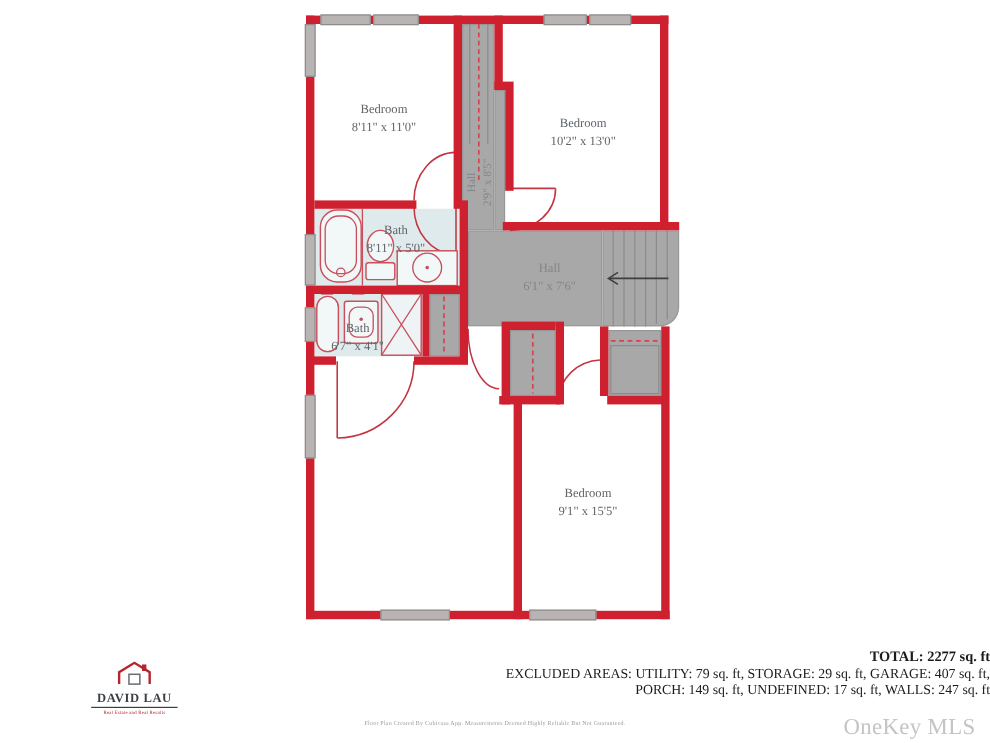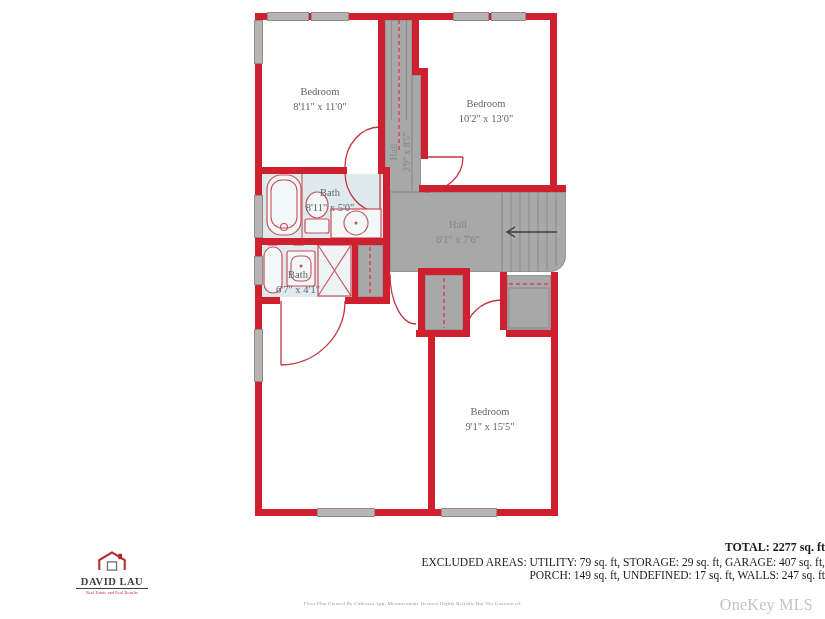--- a/index.html
+++ b/index.html
@@ -29,21 +29,21 @@
            font-size:11.5px;line-height:13px;}
   #summary .total{font-weight:bold;font-size:12px;margin-bottom:2px;}
   #disclaimer{position:absolute;left:0;top:601px;width:100%;text-align:center;
               font-size:5px;color:#9a9a9a;letter-spacing:.2px;}
   
   #logo{position:absolute;left:28px;top:551px;width:72px;text-align:center;margin-left:48px;}
   #logo .lname{font-size:10.5px;font-weight:bold;letter-spacing:.5px;color:#3a3f45;
                border-bottom:1.5px solid #3a3f45;padding-bottom:1px;margin-top:1px;}
   #logo .ltag{font-size:4px;color:#b5252c;margin-top:1px;letter-spacing:.2px;}
   
-  #watermark{position:absolute;right:12px;top:596px;font-size:16px;color:#c4c4c4;letter-spacing:.3px;}
+  #watermark{position:absolute;right:12px;top:596px;font-size:19px;color:#c4c4c4;letter-spacing:.3px;}
 </style>
 </head>
 <body>
 
 <div id="canvas">
 
   <div id="layer-areas">
       <div class="garea" style="left: 385px; top: 20px; width: 27px; height: 172px;"></div>
       <div class="garea" style="left: 412px; top: 75px; width: 9px; height: 117px;"></div>
       <div class="garea" style="left: 390px; top: 192px; width: 112px; height: 80px;"></div>

